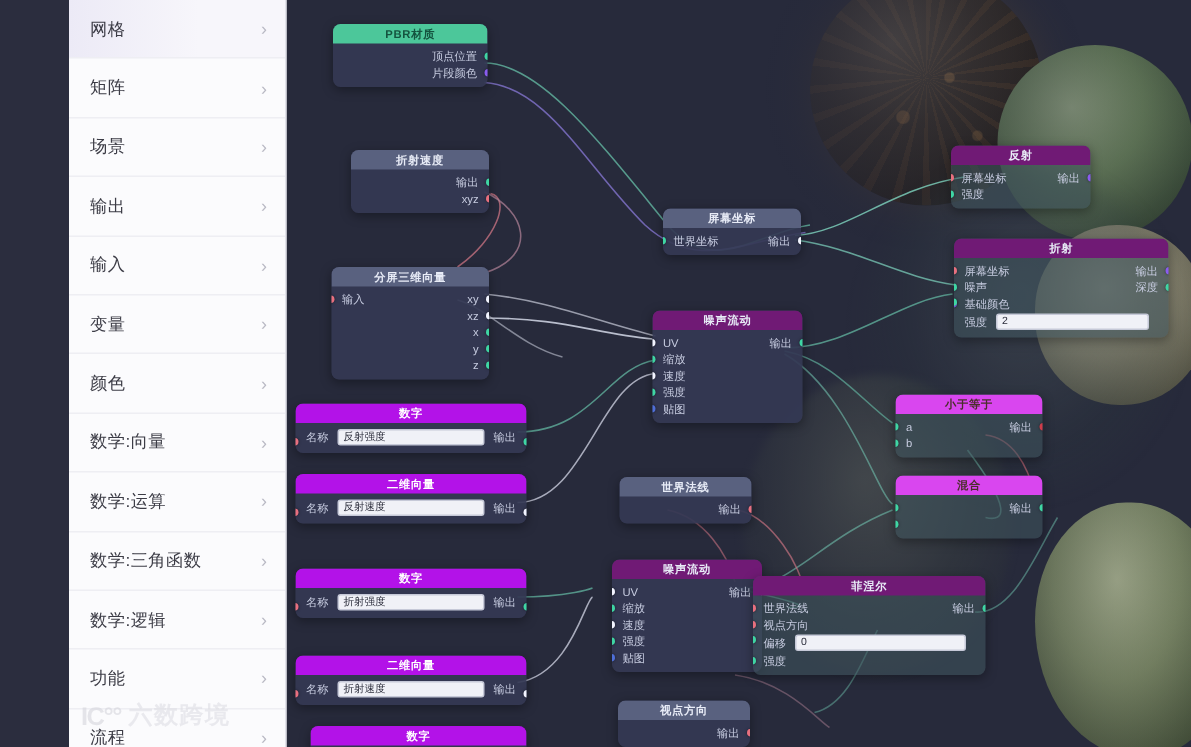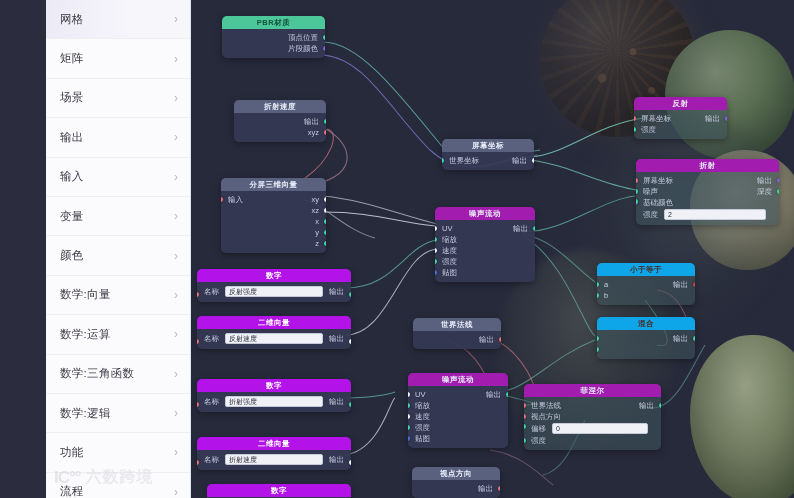--- a/index.html
+++ b/index.html
@@ -109,22 +109,22 @@
     text-align:center;
     font-size:7.5px;
     letter-spacing:.5px;
     color:#e8ecf7;
     background:#4e5475;
     font-weight:bold;
   }
   .hd-green { background:#4cc79a; color:#14543f; }
   .hd-purple{ background:#b312e8; color:#fff; }
   .hd-slate { background:#59617f; }
-  .hd-teal  { background:#a21caf; }
-  .hd-tan   { background:#0ea5e9; color:#4a2f2b; }
+  .hd-teal  { background:#701a75; }
+  .hd-tan   { background:#d946ef; color:#4a2f2b; }
   .node-body { position:relative; padding:3px 0 4px 0; }
   .port-row {
     position:relative;
     height:11px; line-height:11px;
     display:flex; align-items:center; justify-content:space-between;
     padding:0 7px;
   }
   .port-row.out { justify-content:flex-end; }
   .pin {
     position:absolute; width:5px; height:5px; border-radius:50%;
@@ -436,21 +436,21 @@
         <span class="lbl">基础颜色</span>
       </div>
       <div class="row-field">
         <span class="pin l p-green" style="position:absolute;left:-3px;margin-top:0;"></span>
         <span class="lbl">强度</span>
         <span class="field">2</span>
       </div>
     </div>
   </div>
 
-  <div class="node glassy" id="n-fresnel" style="left:379px; top:384px; width:137px;">
+  <div class="node glassy" id="n-fresnel" style="left:357px; top:384px; width:155px;">
     <div class="node-head hd-teal">菲涅尔</div>
     <div class="node-body">
       <div class="port-row">
         <span class="pin l p-pink"></span>
         <span class="lbl">世界法线</span>
         <span class="lbl">输出</span>
         <span class="pin r p-green"></span>
       </div>
       <div class="port-row">
         <span class="pin l p-pink"></span>

